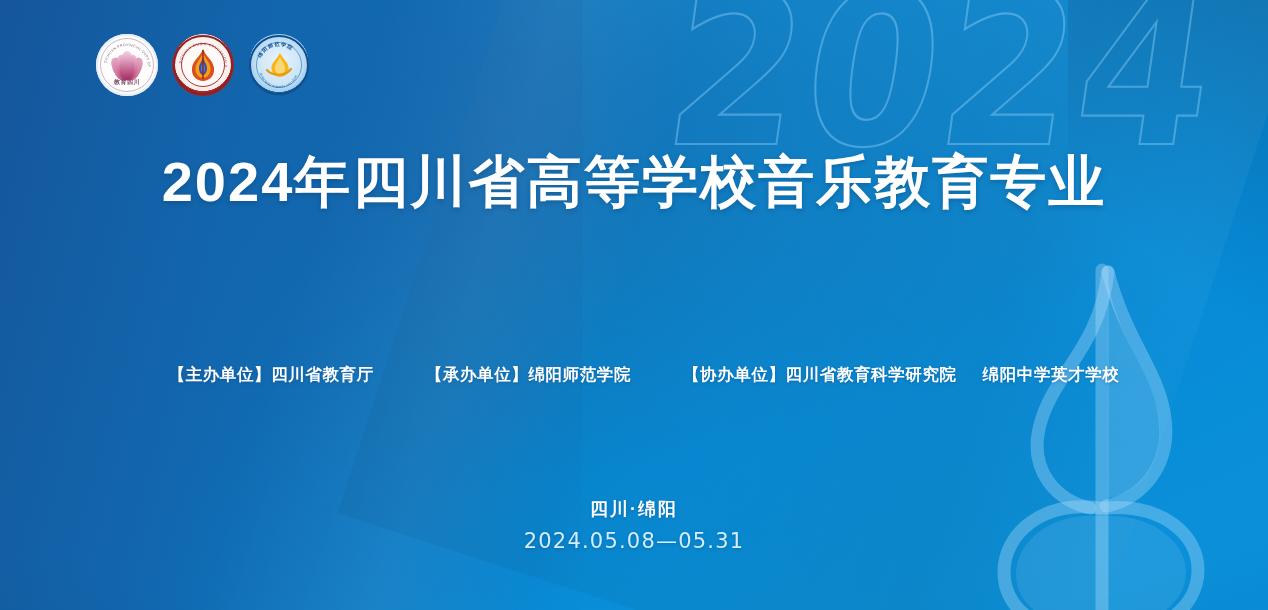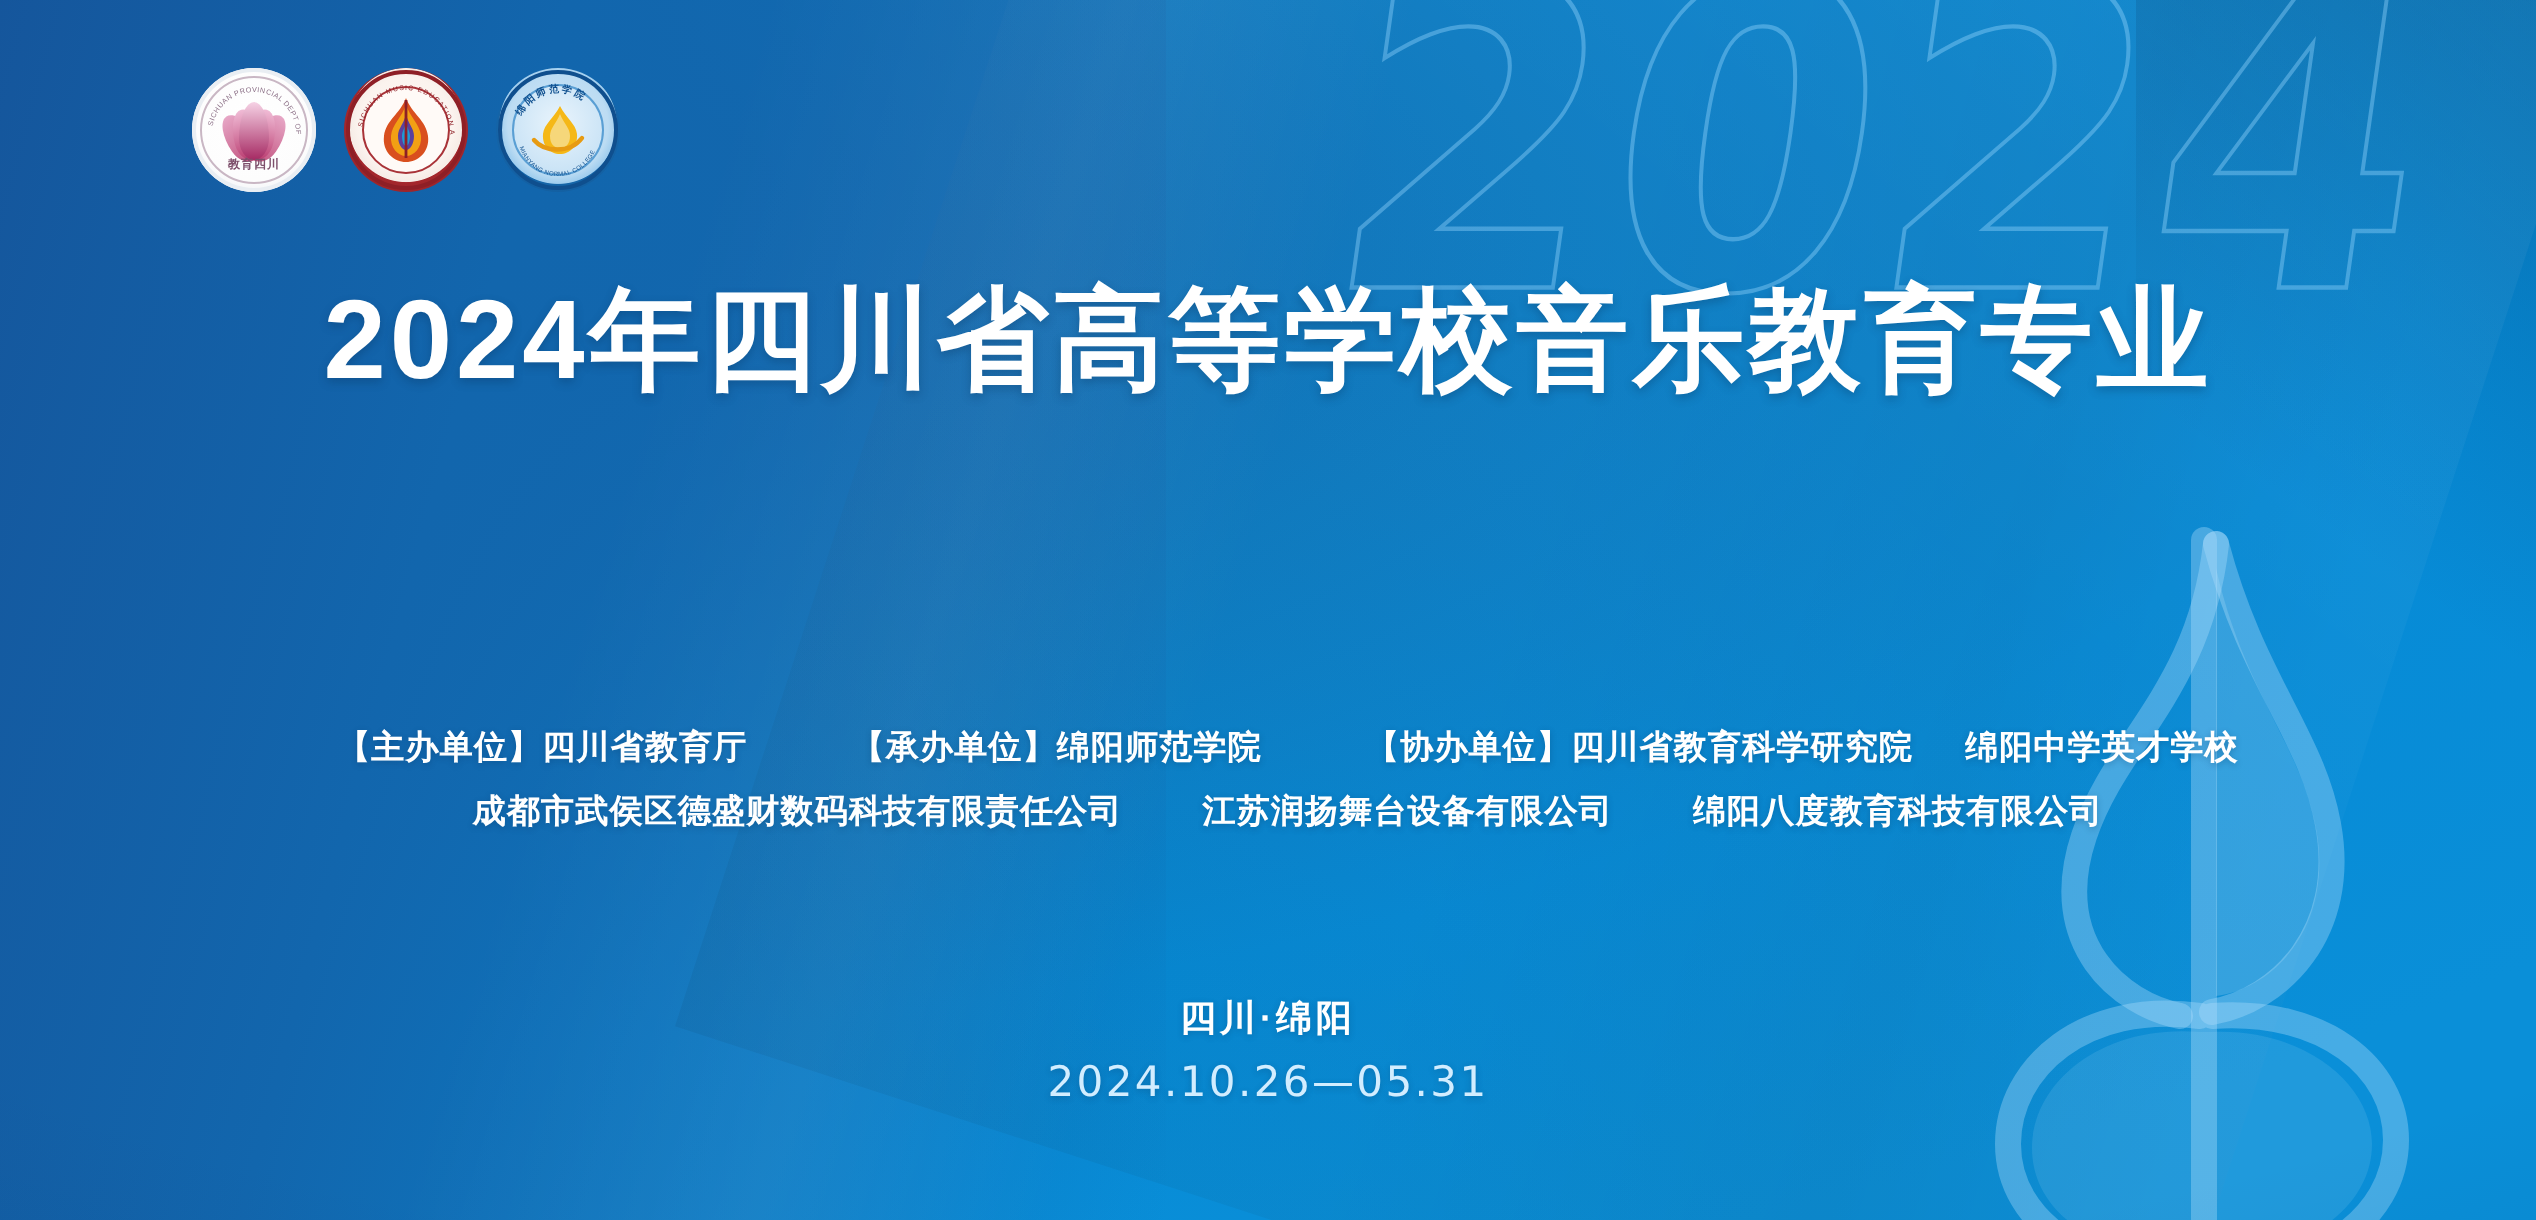--- a/index.html
+++ b/index.html
@@ -150,21 +150,21 @@
   .logo-emblem { position:absolute; left:50%; top:50%; transform:translate(-50%,-50%); }
   .logo-arc {
     position: absolute; inset: 0;
     pointer-events: none;
   }
 
   
   .title-block {
     position: absolute;
     left: 0; right: 0;
-    top: 133px;
+    top: 145px;
     text-align: center;
     pointer-events: none;
   }
   .title-line {
     color: #ffffff;
     font-weight: 700;
     font-size: 56px;
     line-height: 74px;
     letter-spacing: 2px;
     text-shadow: 0 2px 5px rgba(5,45,85,0.30);
@@ -310,24 +310,21 @@
     <div class="title-line">2024年四川省高等学校音乐教育专业</div>
   </div>
 
   <div class="credits">
 
     <div class="credit-line">
       <span>【主办单位】</span><span>四川省教育厅</span><span class="gap-l"></span><span>【承办单位】</span><span>绵阳师范学院</span><span class="gap-l"></span><span>【协办单位】</span><span>四川省教育科学研究院</span><span class="gap-s"></span><span>绵阳中学英才学校</span>
     </div>
 
 
-    <div class="credit-line">
-      <span>成都市武侯区德盛财数码科技有限责任公司</span><span class="gap-m"></span><span>江苏润扬舞台设备有限公司</span><span class="gap-m"></span><span>绵阳八度教育科技有限公司</span>
-    </div>
 
   </div>
 
   <div class="footer">
     <div class="footer-place">四川·绵阳</div>
-    <div class="footer-date">2024.10.26—05.31</div>
+    <div class="footer-date">2024.05.08—05.31</div>
   </div>
 
 </div>
 
 </body></html>

